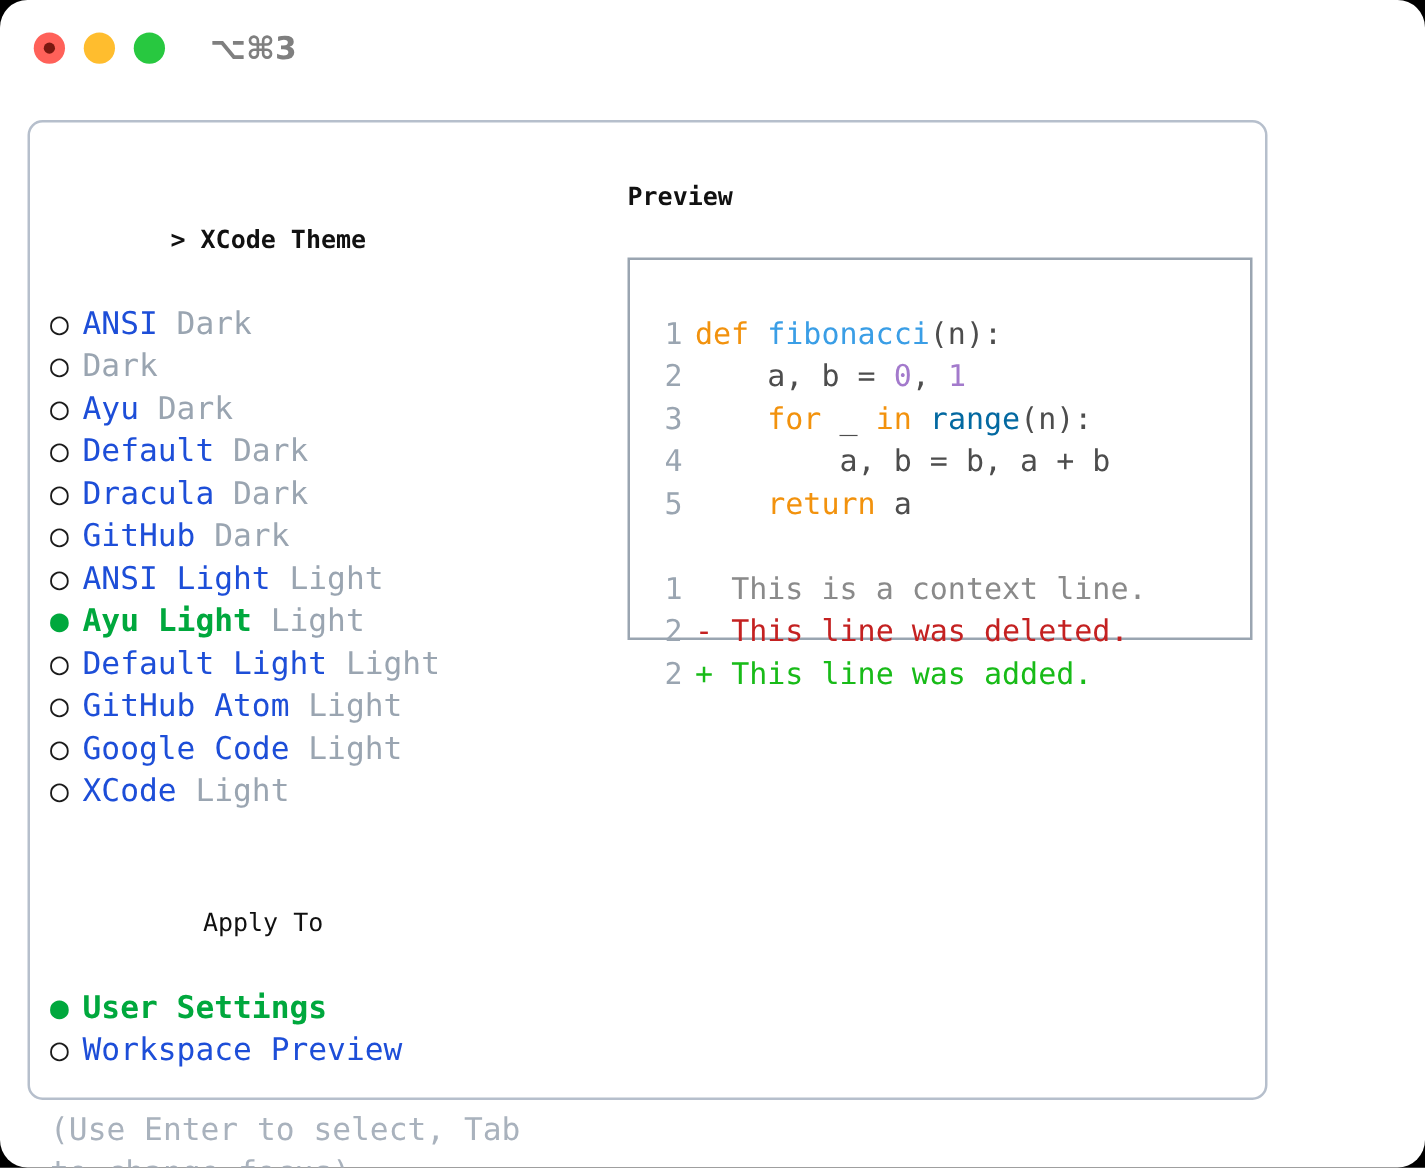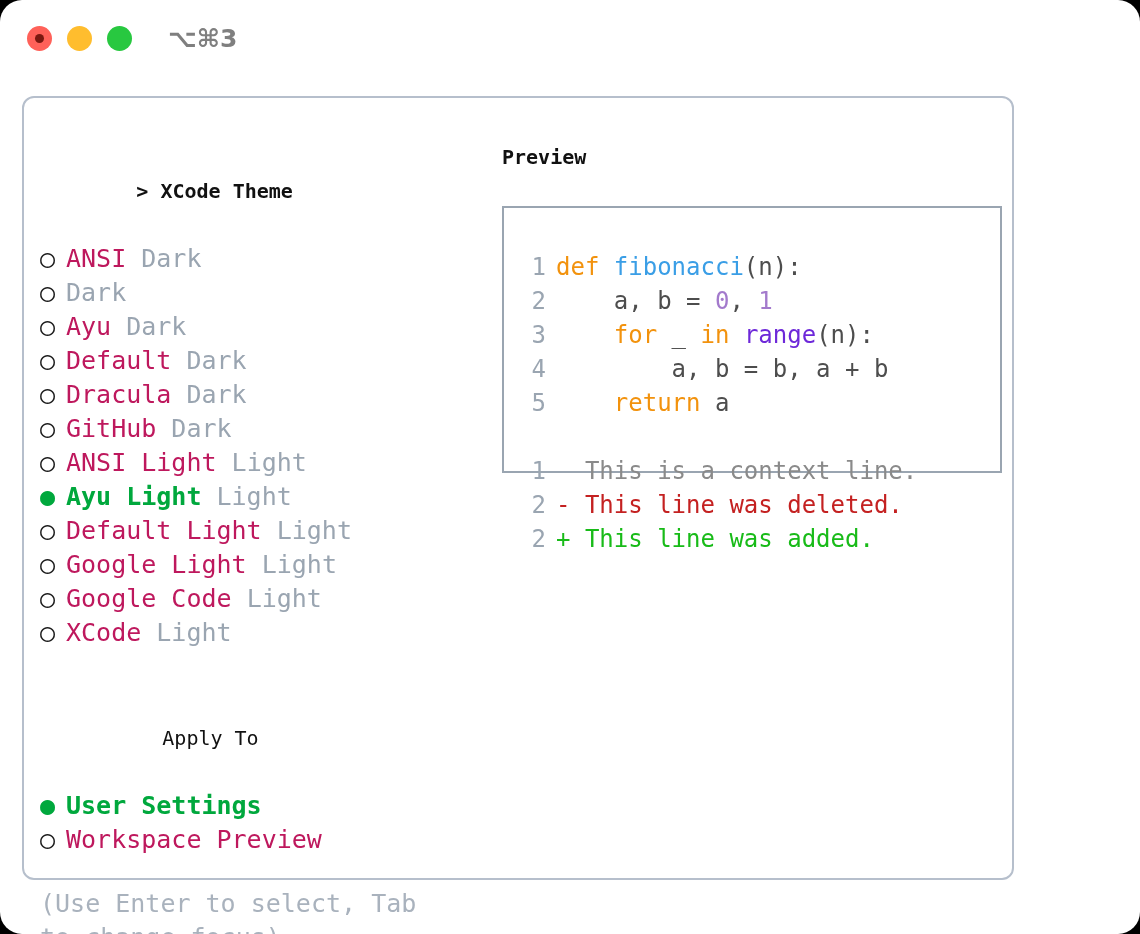--- a/index.html
+++ b/index.html
@@ -90,59 +90,59 @@
     white-space: pre;
   }
   .bullet {
     display: inline-block;
     width: 26px;
     flex: 0 0 26px;
     font-size: 25px;
     color: #1a1a1a;
   }
   .bullet.on { color: #00a83d; }
-  .opt-label { color: #be185d; }
+  .opt-label { color: #1d4ed8; }
   .opt-label.sel { color: #00a83d; font-weight: bold; }
   .opt-kind { color: #9aa5b1; }
 
   .spacer-sm { height: 36px; }
   .spacer-xs { height: 30px; }
 
   .hint {
     font-size: 25px;
     line-height: 34px;
     color: #a9b2bd;
     width: 420px;
   }
 
   
   #preview-box {
     position: absolute;
     left: 478px; top: 108px;
-    width: 500px; height: 267px;
+    width: 500px; height: 306px;
     border: 2px solid #9aa5b1;
     background: #ffffff;
   }
   #code {
     position: absolute;
     left: 18px; top: 42px;
     font-size: 24px;
     line-height: 34px;
     white-space: pre;
   }
   .ln {
     display: inline-block;
     width: 24px;
     text-align: right;
     color: #9aa5b1;
     margin-right: 10px;
   }
   .kw   { color: #f2920d; }
   .fn   { color: #3a9ee6; }
-  .bfn  { color: #6d28d9; margin-top: 41px; }
+  .bfn  { color: #0369a1; margin-top: 41px; }
   .num  { color: #a37acc; }
   .pln  { color: #4d4d4d; }
   .ctx  { color: #8a8a8a; }
   .del  { color: #c42121; }
   .add  { color: #18bb18; }
   .blank-line { height: 34px; }
 </style>
 </head>
 <body>
 
@@ -164,21 +164,21 @@
       <div id="theme-list">
           <div class="opt-row"><span class="bullet">○</span><span class="opt-label">ANSI </span><span class="opt-kind">Dark</span></div>
           <div class="opt-row"><span class="bullet">○</span><span class="opt-kind">Dark</span></div>
           <div class="opt-row"><span class="bullet">○</span><span class="opt-label">Ayu </span><span class="opt-kind">Dark</span></div>
           <div class="opt-row"><span class="bullet">○</span><span class="opt-label">Default </span><span class="opt-kind">Dark</span></div>
           <div class="opt-row"><span class="bullet">○</span><span class="opt-label">Dracula </span><span class="opt-kind">Dark</span></div>
           <div class="opt-row"><span class="bullet">○</span><span class="opt-label">GitHub </span><span class="opt-kind">Dark</span></div>
           <div class="opt-row"><span class="bullet">○</span><span class="opt-label">ANSI Light </span><span class="opt-kind">Light</span></div>
           <div class="opt-row"><span class="bullet on">●</span><span class="opt-label sel">Ayu Light </span><span class="opt-kind">Light</span></div>
           <div class="opt-row"><span class="bullet">○</span><span class="opt-label">Default Light </span><span class="opt-kind">Light</span></div>
-          <div class="opt-row"><span class="bullet">○</span><span class="opt-label">Google Light </span><span class="opt-kind">Light</span></div>
+          <div class="opt-row"><span class="bullet">○</span><span class="opt-label">GitHub Atom </span><span class="opt-kind">Light</span></div>
           <div class="opt-row"><span class="bullet">○</span><span class="opt-label">Google Code </span><span class="opt-kind">Light</span></div>
           <div class="opt-row"><span class="bullet">○</span><span class="opt-label">XCode </span><span class="opt-kind">Light</span></div>
         </div>
 
       <div class="spacer-sm"></div>
 
       <div class="section-head">
         <span class="bullet"> </span><span>Apply To</span>
       </div>
       <div id="apply-list">

